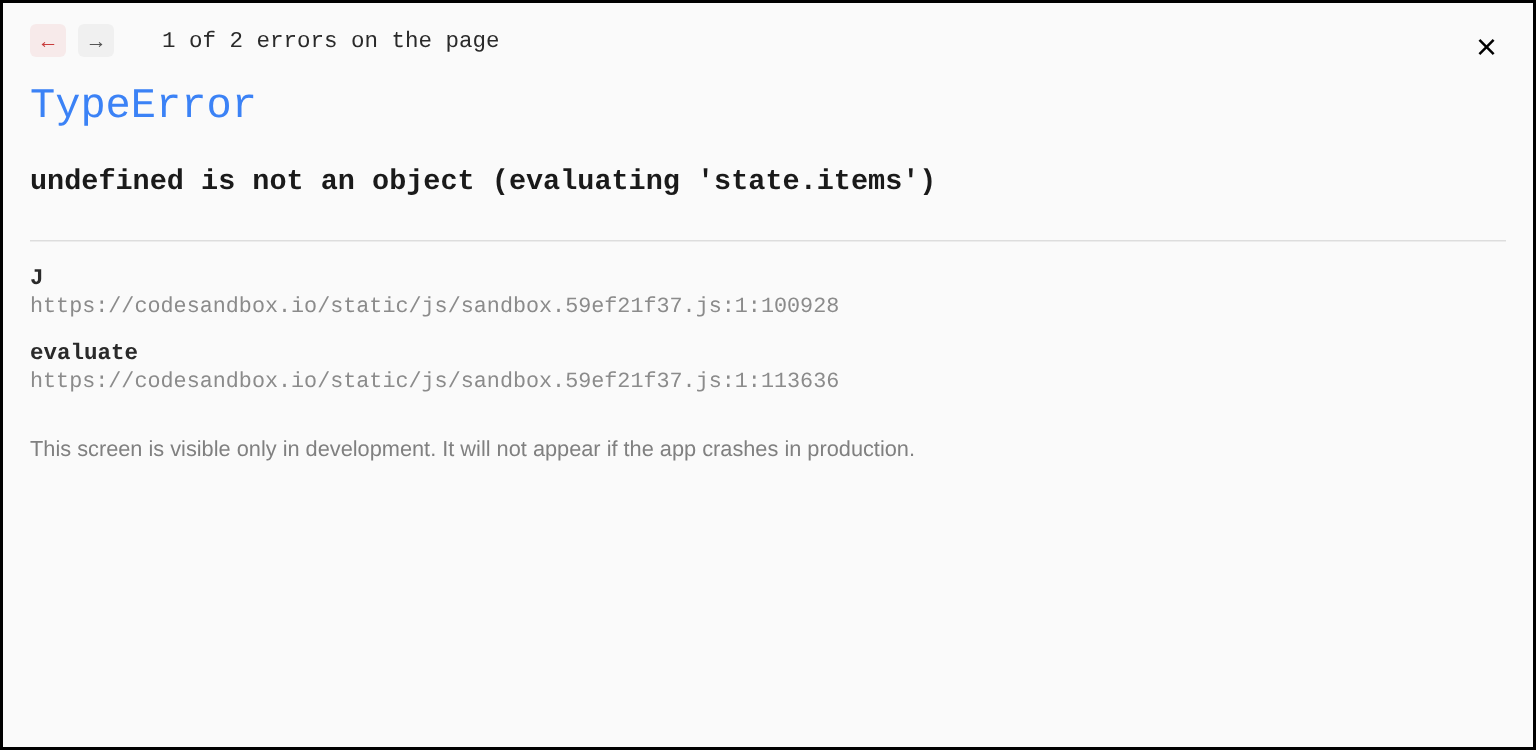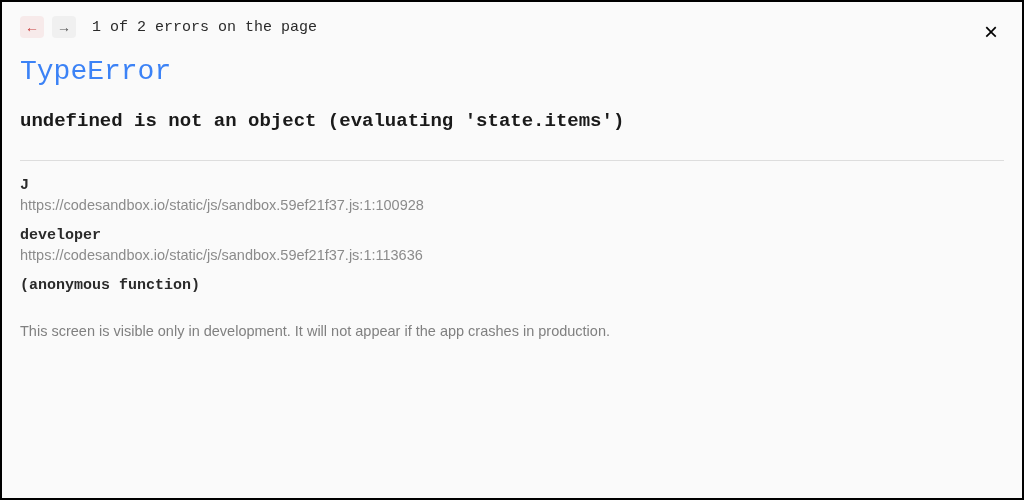--- a/index.html
+++ b/index.html
@@ -40,21 +40,21 @@
       font-size: 14px;
     }
     .nav-btn.next {
       color: #555;
       background: #f0f0f0;
     }
     .error-count {
       font-family: "SFMono-Regular", Consolas, "Liberation Mono", Menlo, monospace;
       font-size: 15px;
       color: #2a2a2a;
-      margin-left: 8px;
+      margin-left: 24px;
     }
     .close-btn {
       position: absolute;
       top: 18px;
       right: 24px;
       background: none;
       border: none;
       font-size: 24px;
       font-weight: 400;
       cursor: pointer;
@@ -84,21 +84,21 @@
       margin-bottom: 14px;
     }
     .frame-name {
       font-family: "SFMono-Regular", Consolas, "Liberation Mono", Menlo, monospace;
       font-size: 15px;
       font-weight: 600;
       color: #2a2a2a;
       margin-bottom: 3px;
     }
     .frame-location {
-      font-family: Liberation Sans, sans-serif;
+      font-family: Liberation Mono, monospace;
       font-size: 14.5px;
       color: #8b8b8b;
     }
     .footer {
       margin-top: 26px;
       font-size: 14.5px;
       color: #808080;
       line-height: 1.55;
     }
     .footer p {
@@ -129,25 +129,24 @@
   <div class="error-message">undefined is not an object (evaluating 'state.items')</div>
 
   <hr class="divider">
 
   <div>
     <div class="stack-frame">
       <div class="frame-name">J</div>
       <div class="frame-location">https://codesandbox.io/static/js/sandbox.59ef21f37.js:1:100928</div>
     </div>
     <div class="stack-frame">
-      <div class="frame-name">developer</div>
+      <div class="frame-name">evaluate</div>
       <div class="frame-location">https://codesandbox.io/static/js/sandbox.59ef21f37.js:1:113636</div>
     </div>
     <div class="stack-frame">
-      <div class="frame-name">(anonymous function)</div>
     </div>
   </div>
 
   <div class="footer">
     <p>This screen is visible only in development. It will not appear if the app crashes in production.</p>
   </div>
 
 </div>
 
 </body></html>

